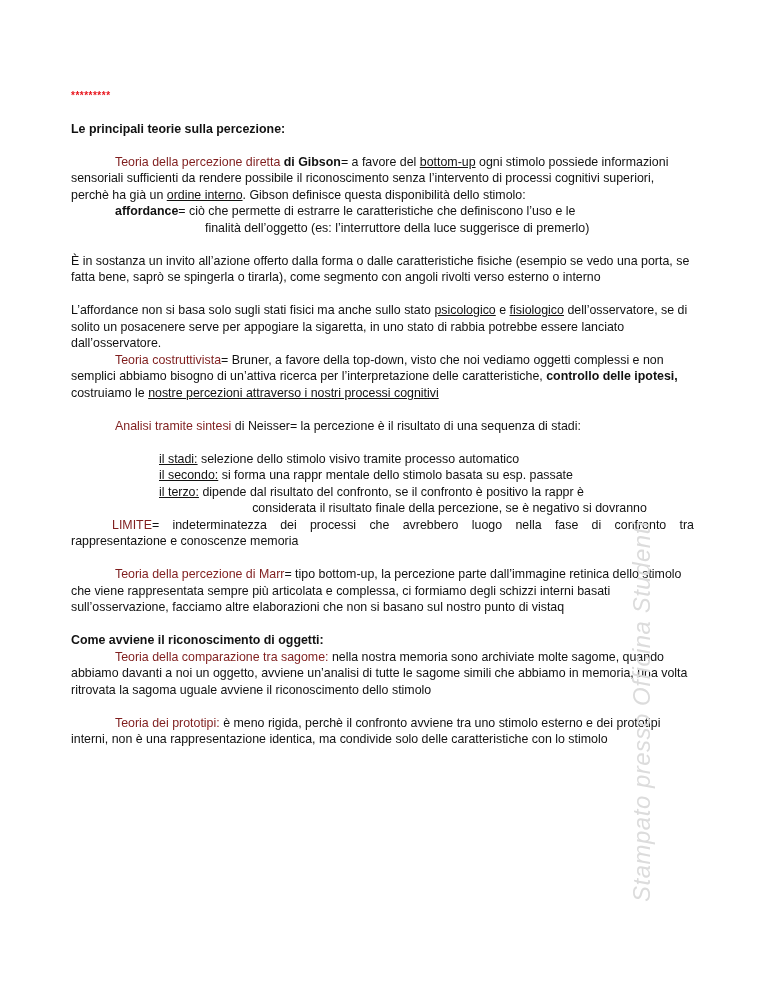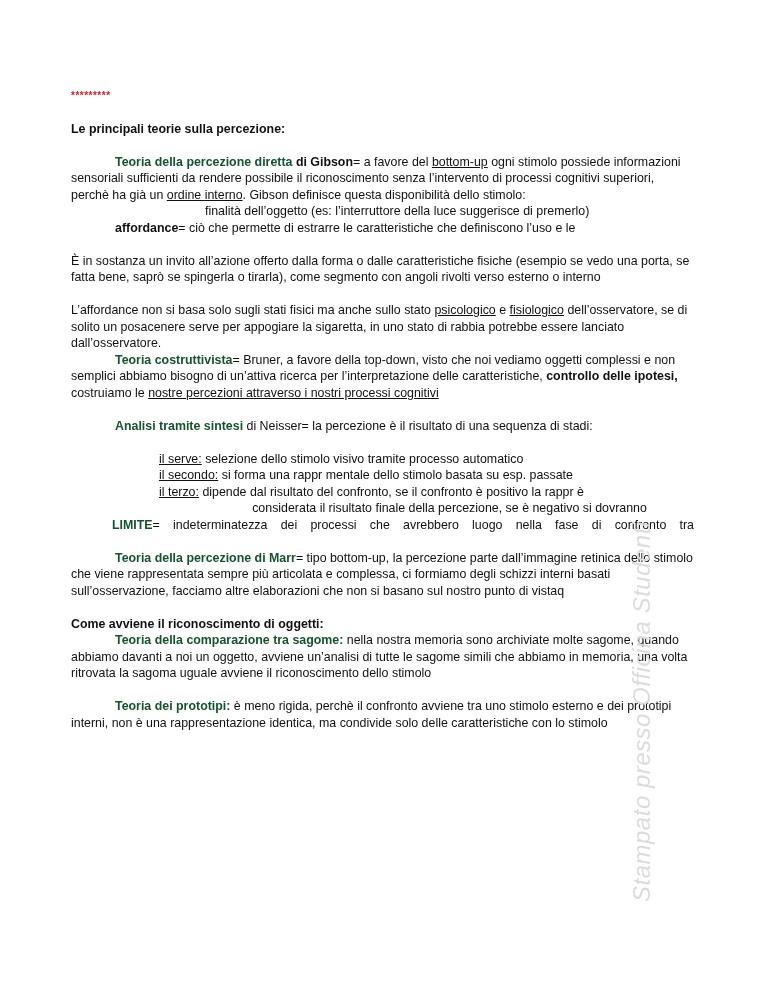--- a/index.html
+++ b/index.html
@@ -1,19 +1,19 @@
 <!DOCTYPE html>
 <html><head>
 <meta charset="utf-8">
 <style>
   html, body { margin: 0; padding: 0; background: #ffffff; }
   body { width: 765px; height: 990px; position: relative; overflow: hidden;
          font-family: "Liberation Sans", sans-serif; color: #111111; }
   .page { position: absolute; left: 71px; top: 88px; width: 623px; font-size: 12.4px; line-height: 16.5px; }
-  .red { color: #14532d; font-weight: bold; }
+  .red { color: #7f1d1d; font-weight: normal; }
   .b { font-weight: bold; }
   .u { text-decoration: underline; }
   .stars { color: #e8141c; font-weight: bold; font-size: 10px; letter-spacing: 0.5px; height: 16px; }
   .gap { height: 16.5px; }
   .ind1 { text-indent: 44px; }
   .p { margin: 0; }
   .aff { padding-left: 44px; }
   .aff-cont { padding-left: 134px; }
   .stage { padding-left: 88px; }
   .stage-cont { padding-left: 134px; text-align: center; }
@@ -28,42 +28,43 @@
 
 <div class="page">
   <div class="stars">*********</div>
   <div class="gap"></div>
   <p class="p b">Le principali teorie sulla percezione:</p>
   <div class="gap"></div>
 
   <p class="p ind1">
     <span class="red">Teoria della percezione diretta</span><span class="b"> di Gibson</span><span>= a favore del </span><span class="u">bottom-up</span><span> ogni stimolo possiede informazioni sensoriali sufficienti da rendere possibile il riconoscimento senza l’intervento di processi cognitivi superiori, perchè ha già un </span><span class="u">ordine interno</span><span>. Gibson definisce questa disponibilità dello stimolo:</span>
   </p>
+  <p class="p aff"><span class="b">affordance</span><span>= ciò che permette di estrarre le caratteristiche che definiscono l’uso e le</span></p>
   <p class="p aff-cont">finalità dell’oggetto (es: l’interruttore della luce suggerisce di premerlo)</p>
-  <p class="p aff"><span class="b">affordance</span><span>= ciò che permette di estrarre le caratteristiche che definiscono l’uso e le</span></p>
   <div class="gap"></div>
 
   <p class="p">È in sostanza un invito all’azione offerto dalla forma o dalle caratteristiche fisiche (esempio se vedo una porta, se fatta bene, saprò se spingerla o tirarla), come segmento con angoli rivolti verso esterno o interno</p>
   <div class="gap"></div>
 
   <p class="p">
     <span>L’affordance non si basa solo sugli stati fisici ma anche sullo stato </span><span class="u">psicologico</span><span> e </span><span class="u">fisiologico</span><span> dell’osservatore, se di solito un posacenere serve per appogiare la sigaretta, in uno stato di rabbia potrebbe essere lanciato dall’osservatore.</span>
   </p>
   <p class="p ind1">
     <span class="red">Teoria costruttivista</span><span>= Bruner, a favore della top-down, visto che noi vediamo oggetti complessi e non semplici abbiamo bisogno di un’attiva ricerca per l’interpretazione delle caratteristiche, </span><span class="b">controllo delle ipotesi,</span><span> costruiamo le </span><span class="u">nostre percezioni attraverso i nostri processi cognitivi</span>
   </p>
   <div class="gap"></div>
 
   <p class="p ind1"><span class="red">Analisi tramite sintesi</span><span> di Neisser= la percezione è il risultato di una sequenza di stadi:</span></p>
   <div class="gap"></div>
-  <p class="p stage"><span class="u">il serve:</span><span> selezione dello stimolo visivo tramite processo automatico</span></p>
+  <p class="p stage"><span class="u">il stadi:</span><span> selezione dello stimolo visivo tramite processo automatico</span></p>
   <p class="p stage"><span class="u">il secondo:</span><span> si forma una rappr mentale dello stimolo basata su esp. passate</span></p>
   <p class="p stage"><span class="u">il terzo:</span><span> dipende dal risultato del confronto, se il confronto è positivo la rappr è</span></p>
   <p class="p stage-cont">considerata il risultato finale della percezione, se è negativo si dovranno</p>
   <p class="p justify"><span class="red">LIMITE</span><span>= indeterminatezza dei processi che avrebbero luogo nella fase di confronto tra</span></p>
+  <p class="p">rappresentazione e conoscenze memoria</p>
   <div class="gap"></div>
 
   <p class="p ind1"><span class="red">Teoria della percezione di Marr</span><span>= tipo bottom-up, la percezione parte dall’immagine retinica dello stimolo che viene rappresentata sempre più articolata e complessa, ci formiamo degli schizzi interni basati sull’osservazione, facciamo altre elaborazioni che non si basano sul nostro punto di vistaq</span></p>
   <div class="gap"></div>
 
   <p class="p b">Come avviene il riconoscimento di oggetti:</p>
   <p class="p ind1"><span class="red">Teoria della comparazione tra sagome:</span><span> nella nostra memoria sono archiviate molte sagome, quando abbiamo davanti a noi un oggetto, avviene un’analisi di tutte le sagome simili che abbiamo in memoria, una volta ritrovata la sagoma uguale avviene il riconoscimento dello stimolo</span></p>
   <div class="gap"></div>
   <p class="p ind1"><span class="red">Teoria dei prototipi:</span><span> è meno rigida, perchè il confronto avviene tra uno stimolo esterno e dei prototipi interni, non è una rappresentazione identica, ma condivide solo delle caratteristiche con lo stimolo</span></p>
 </div>

